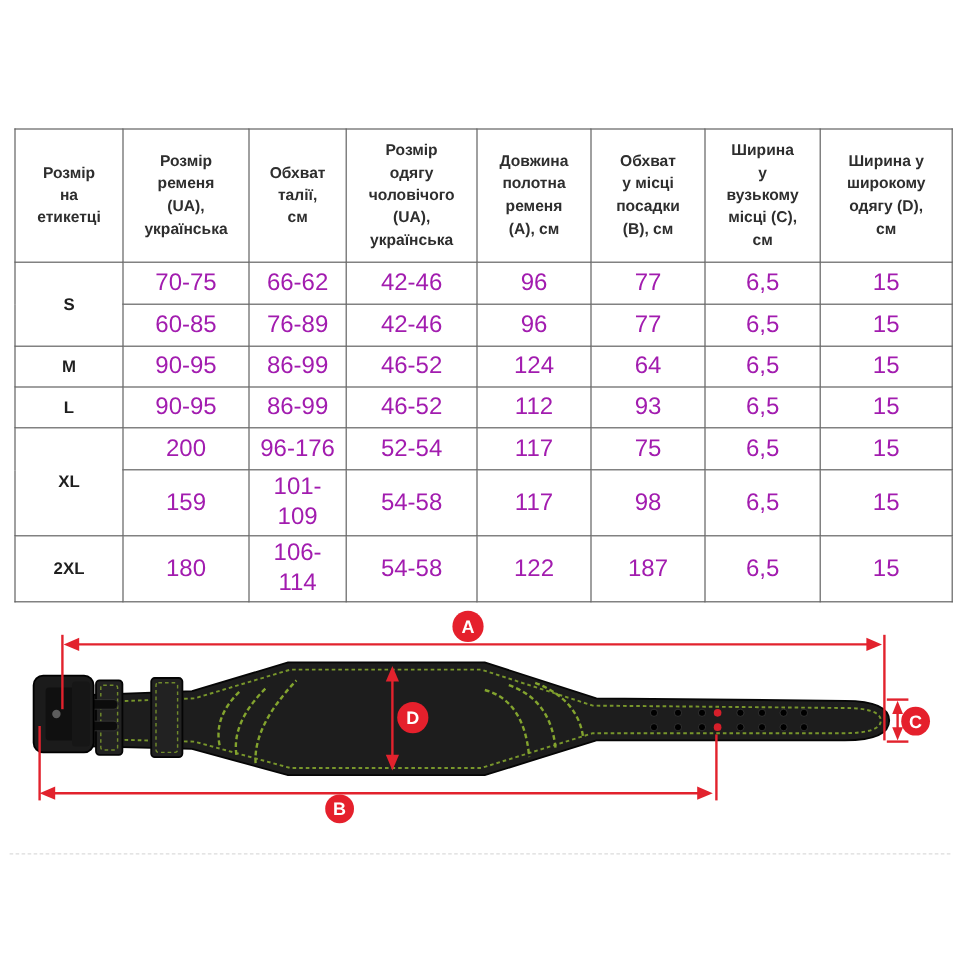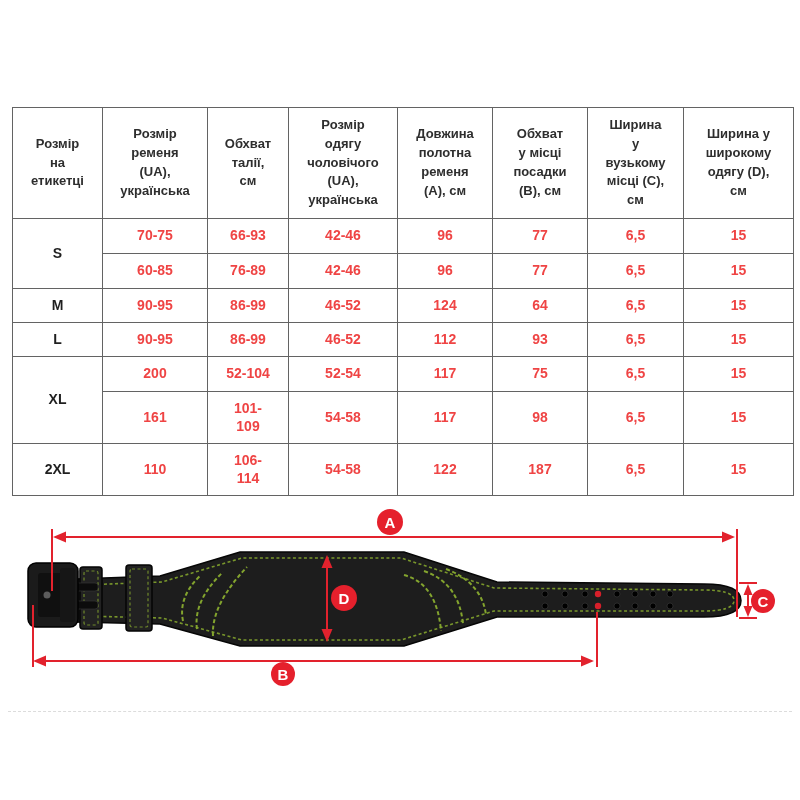--- a/index.html
+++ b/index.html
@@ -18,21 +18,21 @@
     padding:2px 6px;
     white-space:pre-line;
     overflow:hidden;
   }
   .size-table thead tr { height:111px; }
   .size-table th {
     font-size:13px; font-weight:bold; color:#2e2e2e; line-height:1.45;
     background:#ffffff;
   }
   .size-table td {
-    font-size:14px; color:#ef4444; line-height:1.25; font-weight:bold;
+    font-size:20px; color:#a21caf; line-height:1.25; font-weight:normal;
   }
   .size-table td.size-label {
     font-weight:bold; color:#1f1f1f; font-size:14px;
   }
   .belt-diagram {
     position:absolute; left:0; top:505px; width:800px; height:200px;
   }
   .faint-divider {
     position:absolute; left:8px; top:711px; width:784px; height:0;
     border-top:1px dashed #dcdcdc;
@@ -91,21 +91,21 @@
         <th>Ширина у
 широкому
 одягу (D),
 см</th>
       </tr>
     </thead>
     <tbody>
         <tr style="height: 35px;">
           <td class="size-label" rowspan="2">S</td>
           <td>70-75</td>
-          <td>66-93</td>
+          <td>66-62</td>
           <td>42-46</td>
           <td>96</td>
           <td>77</td>
           <td>6,5</td>
           <td>15</td>
         </tr>
         <tr style="height: 35px;">
           <td>60-85</td>
           <td>76-89</td>
           <td>42-46</td>
@@ -130,40 +130,40 @@
           <td>86-99</td>
           <td>46-52</td>
           <td>112</td>
           <td>93</td>
           <td>6,5</td>
           <td>15</td>
         </tr>
         <tr style="height: 35px;">
           <td class="size-label" rowspan="2">XL</td>
           <td>200</td>
-          <td>52-104</td>
+          <td>96-176</td>
           <td>52-54</td>
           <td>117</td>
           <td>75</td>
           <td>6,5</td>
           <td>15</td>
         </tr>
         <tr style="height: 52px;">
-          <td>161</td>
+          <td>159</td>
           <td>101-
 109</td>
           <td>54-58</td>
           <td>117</td>
           <td>98</td>
           <td>6,5</td>
           <td>15</td>
         </tr>
         <tr style="height: 52px;">
           <td class="size-label" rowspan="1">2XL</td>
-          <td>110</td>
+          <td>180</td>
           <td>106-
 114</td>
           <td>54-58</td>
           <td>122</td>
           <td>187</td>
           <td>6,5</td>
           <td>15</td>
         </tr>
       </tbody>
   </table>

